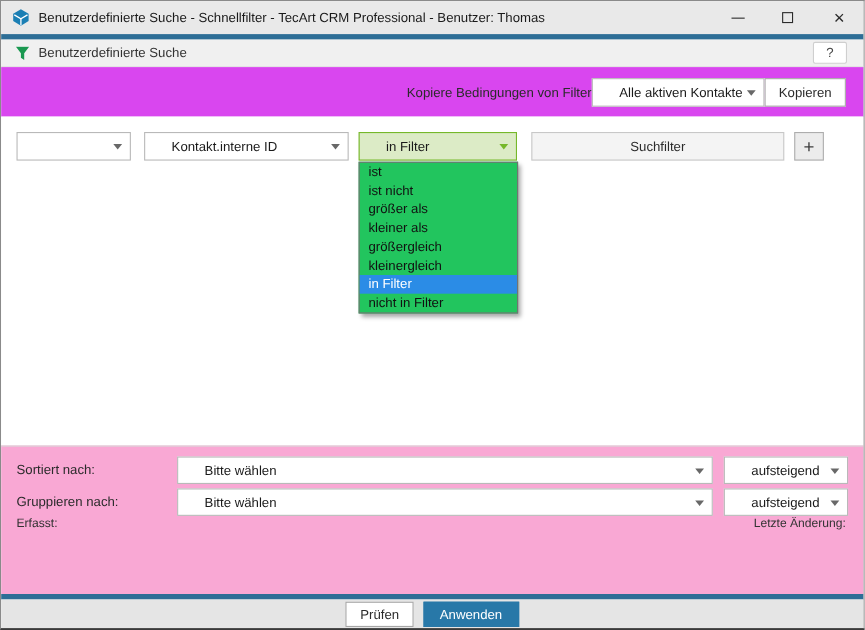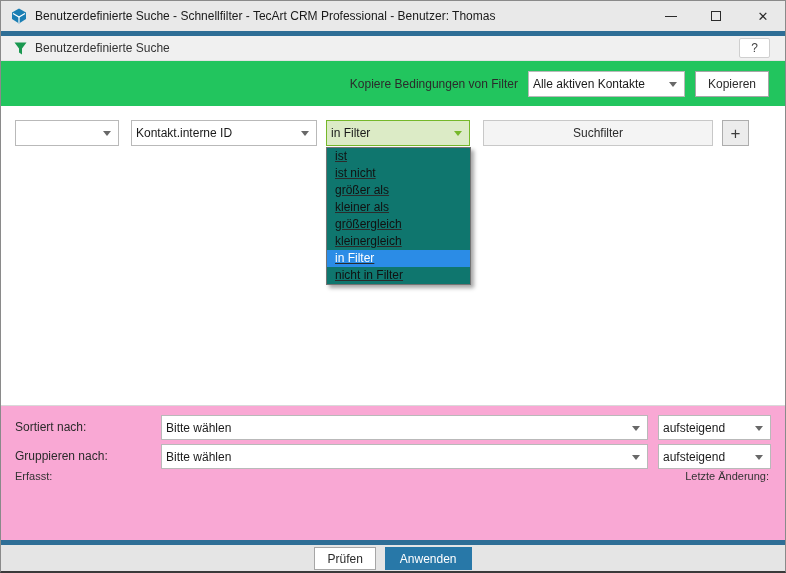--- a/index.html
+++ b/index.html
@@ -24,27 +24,27 @@
 
   
   .header { position:absolute; left:0; top:35px; width:100%; height:25px; background:#f0f0f0;
             border-bottom:1px solid #e3e3e3; }
   .funnel { position:absolute; left:13px; top:6px; }
   .header-title { position:absolute; left:34px; top:0; line-height:25px; color:#333; }
   .help-btn { position:absolute; right:15px; top:2px; width:31px; height:20px; background:#fff;
               border:1px solid #cfcfcf; border-radius:2px; text-align:center; line-height:18px; color:#444; cursor:default; }
 
   
-  .copybar { position:absolute; left:0; top:60px; width:100%; height:45px; background:#22c55e;
-             display:flex; align-items:center; justify-content:flex-end; gap:10px; padding-right:16px; }
+  .copybar { position:absolute; left:0; top:60px; width:100%; height:45px; background:#d946ef;
+             display:flex; align-items:center; justify-content:flex-end; padding-right:16px; }
   .copybar-label { color:#2b2b2b; }
 
   
   .combo { position:relative; height:26px; background:#fff; border:1px solid #b9b9b9;
-           line-height:24px; padding:0 22px 0 4px; color:#1a1a1a; white-space:nowrap;
+           line-height:24px; padding:0 22px 0 24px; color:#1a1a1a; white-space:nowrap;
            overflow:hidden; cursor:default; }
   .chev { position:absolute; right:7px; top:50%; margin-top:-2px; width:0; height:0;
           border-left:4px solid transparent; border-right:4px solid transparent;
           border-top:5px solid #686868; }
   .chev.green { border-top-color:#76b82a; }
 
   .btn-plain { background:#fff; border:1px solid #a6a6a6; color:#2b2b2b; height:26px;
                padding:0 12px; font-size:12px; font-family:inherit; cursor:default; }
 
   
@@ -54,22 +54,22 @@
   .combo-op    { position:absolute; left:325px; top:14px; width:144px;
                  background:#dcebc6; border:1px solid #76b82a; }
   .btn-suchfilter { position:absolute; left:482px; top:14px; width:230px; height:26px;
                     background:#f4f4f4; border:1px solid #c8c8c8; color:#2b2b2b;
                     font-size:12px; font-family:inherit; cursor:default; }
   .btn-add { position:absolute; left:721px; top:14px; width:27px; height:26px;
              background:#ececec; border:1px solid #adadad; color:#3c3c3c;
              font-size:17px; line-height:1; font-family:inherit; cursor:default; }
 
   
-  .dd-list { position:absolute; left:325px; top:41px; width:145px; background:#0f766e;
-             border:1px solid #737373; box-shadow:3px 3px 4px rgba(0,0,0,0.35); z-index:5;text-decoration:underline; }
+  .dd-list { position:absolute; left:325px; top:41px; width:145px; background:#22c55e;
+             border:1px solid #737373; box-shadow:3px 3px 4px rgba(0,0,0,0.35); z-index:5; }
   .dd-item { height:17px; line-height:17px; padding-left:8px; color:#111; cursor:default; white-space:nowrap; }
   .dd-item.selected { background:#2b8ce6; color:#fff; }
 
   
   .bottom { position:absolute; left:0; top:404px; width:100%; height:135px; background:#f9a8d4;
             border-top:1px solid #d9d9d9; }
   .row-label { position:absolute; left:14px; width:140px; line-height:25px; color:#2b2b2b; }
   .lbl-sort  { top:9px; } .lbl-group { top:38px; }
   .combo-sort-val  { position:absolute; left:160px; top:9px;  width:487px; height:25px; }
   .combo-sort-dir  { position:absolute; left:657px; top:9px;  width:113px; height:25px; }

